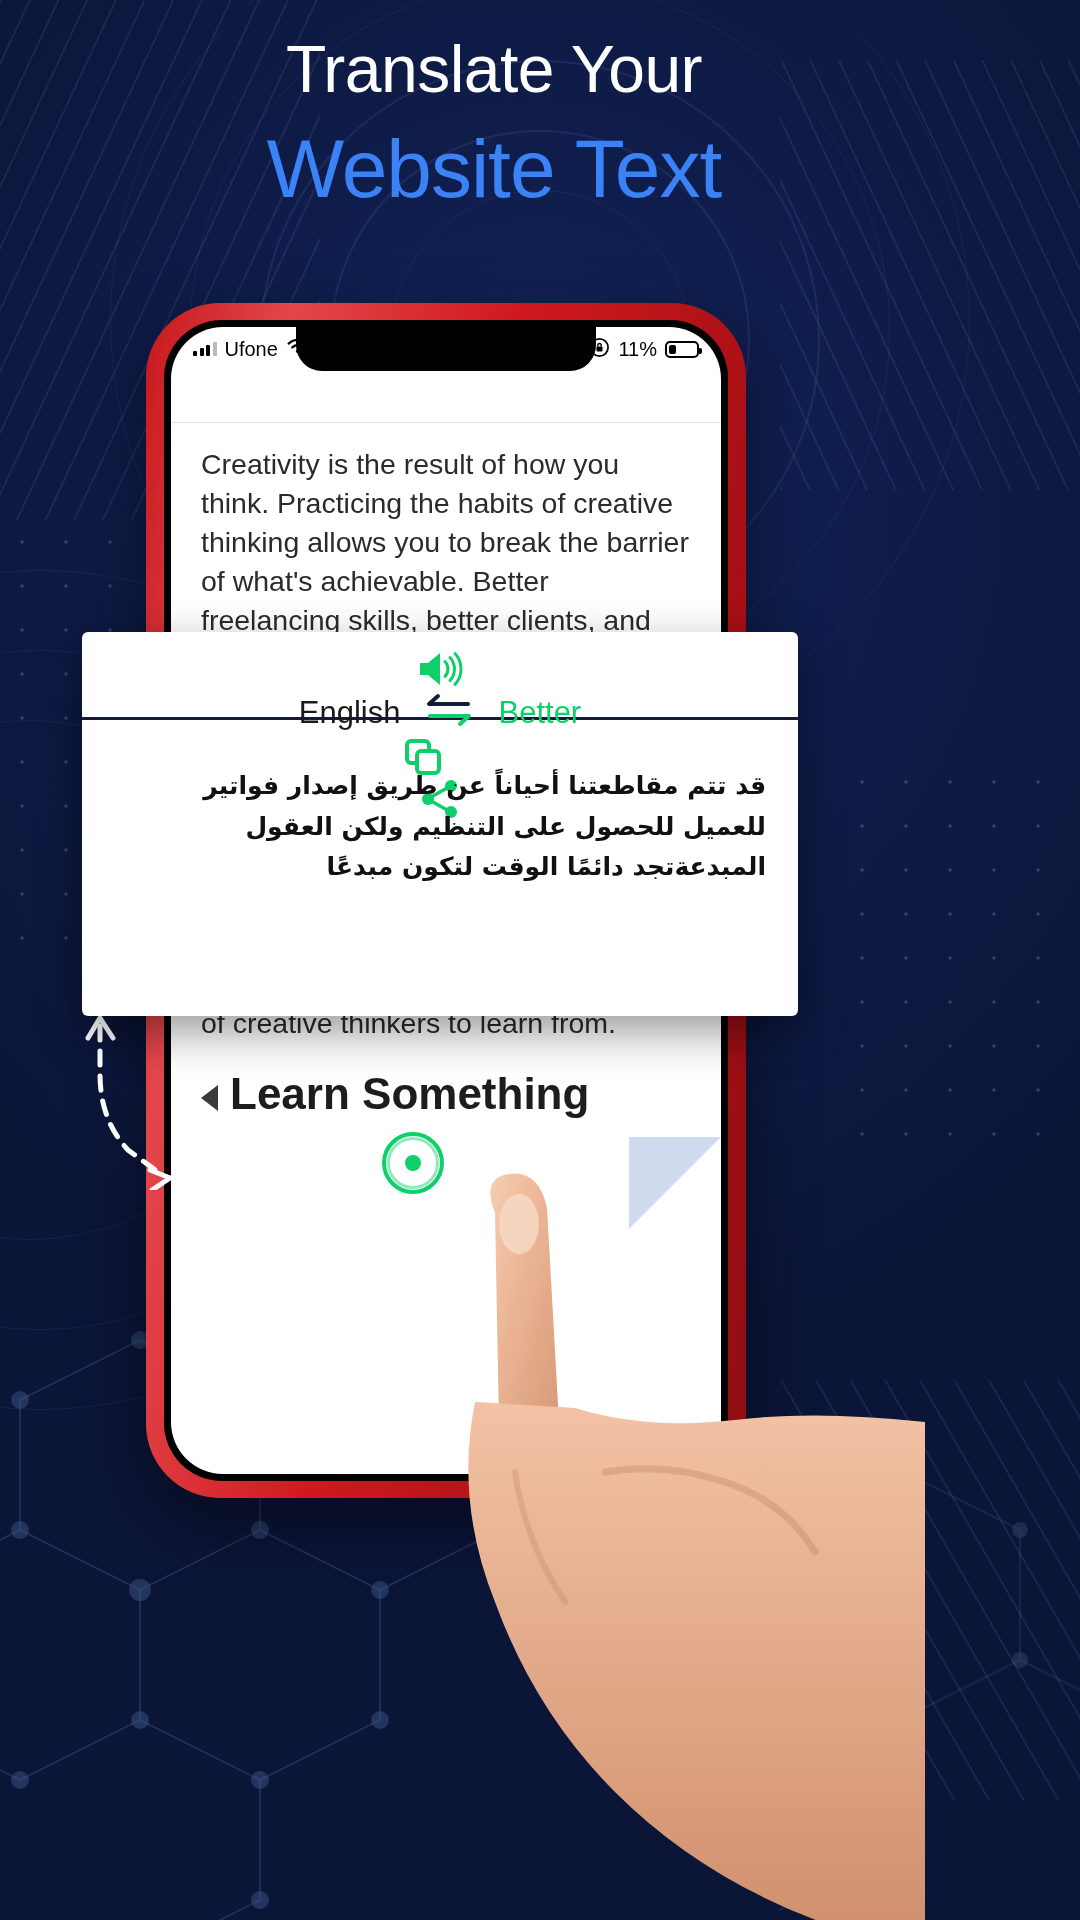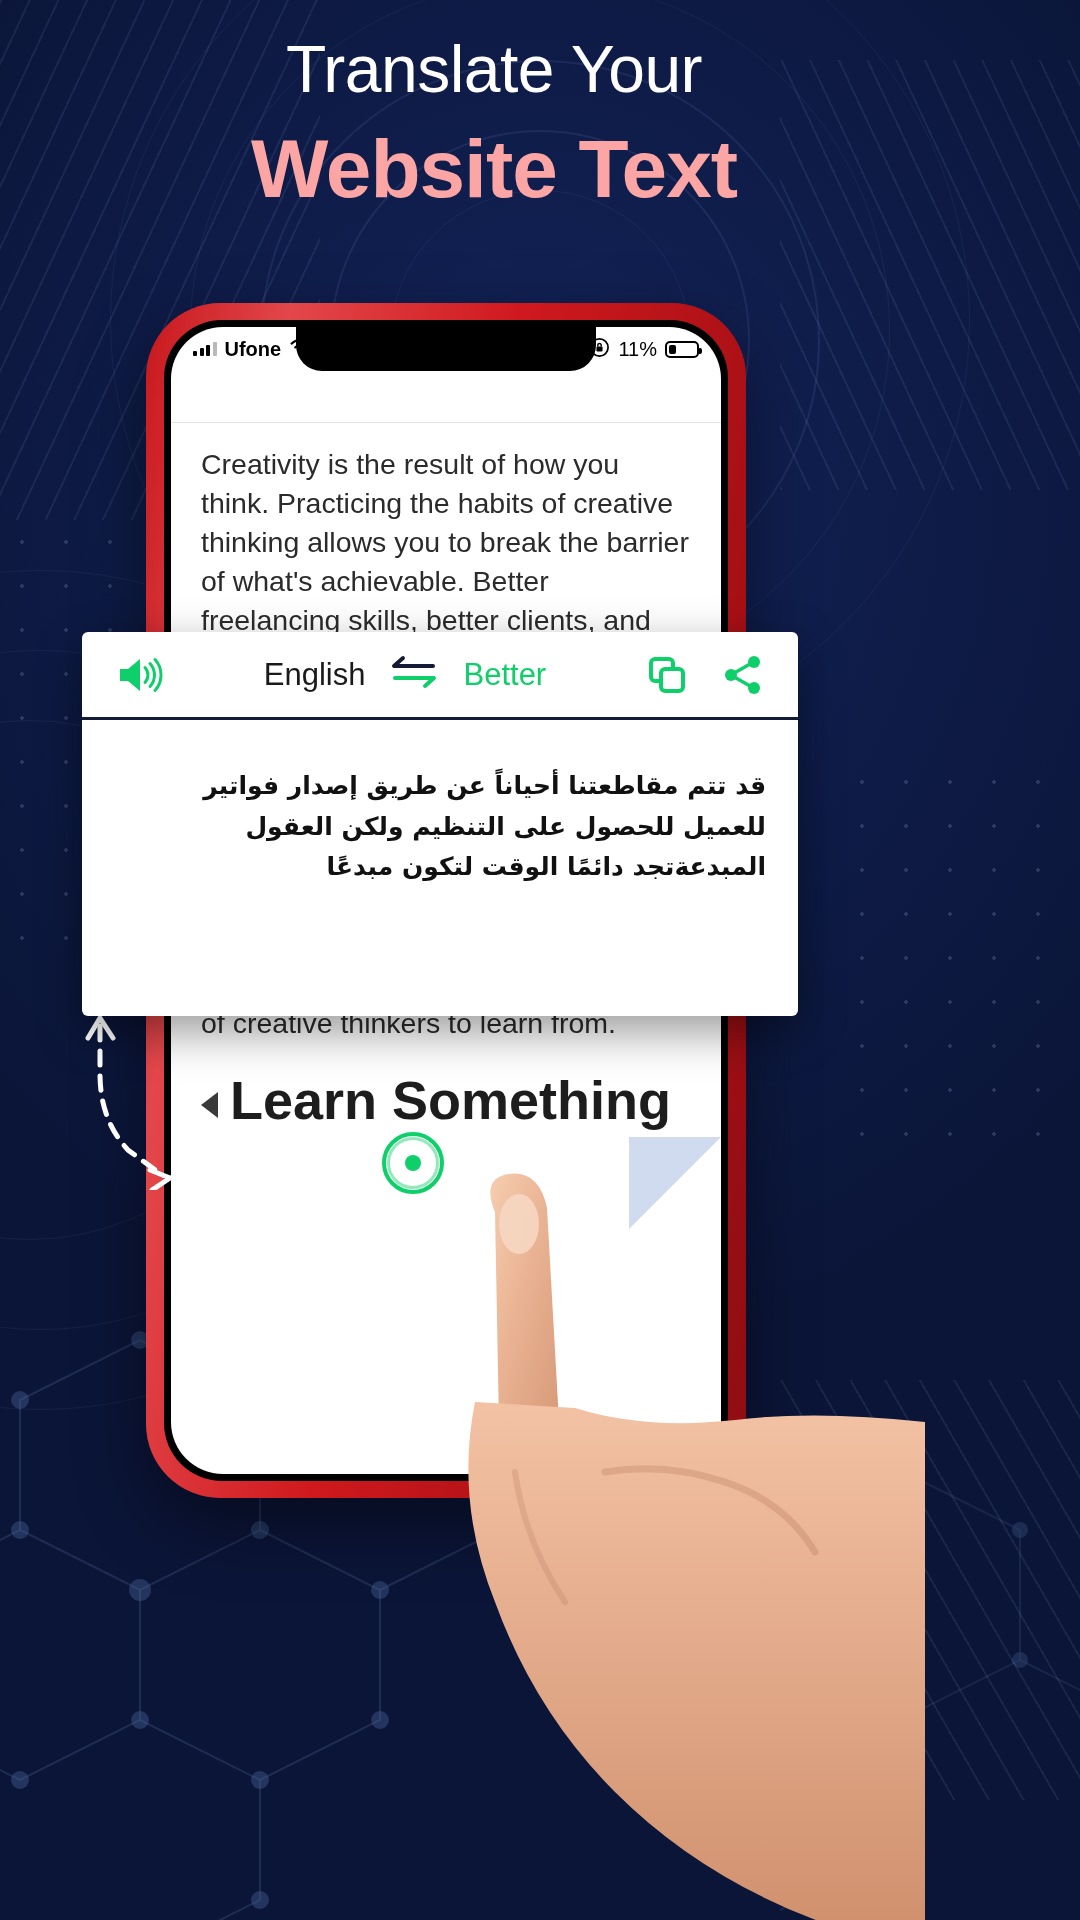--- a/index.html
+++ b/index.html
@@ -54,21 +54,21 @@
   
   #headline {
     position:absolute; top:34px; left:0; width:988px;
     text-align:center; z-index:20;
   }
   #headline .l1 {
     font-size:66px; font-weight:300; color:#ffffff; letter-spacing:-0.5px;
     line-height:1.08; display:block;
   }
   #headline .l2 {
-    font-size:82px; font-weight:bold; color:#fca5a5; letter-spacing:-1px;
+    font-size:82px; font-weight:normal; color:#3b82f6; letter-spacing:-1px;
     line-height:1.18; display:block; margin-top:16px;
   }
 
   
   #phone {
     position:absolute; left:146px; top:303px;
     width:600px; height:1195px;
     border-radius:74px;
     background:linear-gradient(100deg,#c7181d 0%,#e3474b 18%,#d0191e 46%,#a81015 78%,#8e0d11 100%);
     box-shadow:0 28px 70px rgba(0,0,0,0.45);
@@ -89,21 +89,21 @@
     border-bottom-left-radius:26px; border-bottom-right-radius:26px;
     z-index:6;
   }
   
   #statusbar {
     position:absolute; top:0; left:0; right:0; height:44px;
     display:flex; align-items:center; justify-content:space-between;
     padding:0 22px; z-index:5;
   }
   .sb-left, .sb-right { display:flex; align-items:center; gap:8px; }
-  .sb-carrier { font-size:20px; color:#000; font-weight:700; }
+  .sb-carrier { font-size:20px; color:#000; font-weight:400; }
   .bars { display:flex; align-items:flex-end; gap:2.5px; height:14px; }
   .bars i { display:block; width:4px; background:#000; border-radius:1px; }
   .bars i:nth-child(1){height:5px;}
   .bars i:nth-child(2){height:8px;}
   .bars i:nth-child(3){height:11px;}
   .bars i:nth-child(4){height:14px; background:#b9b9b9;}
   .sb-pct { font-size:20px; color:#000; font-weight:400; }
   .batt {
     width:34px; height:17px; border:2px solid #000; border-radius:5px;
     position:relative; padding:2px;
@@ -123,21 +123,21 @@
     position:absolute; top:96px; left:0; right:0; bottom:0;
     padding:22px 30px 0 30px;
   }
   #pagebody p {
     font-size:28.5px; line-height:1.37; color:#2b2b2b; margin-bottom:26px;
     font-family:"Liberation Sans", sans-serif;
   }
   .hl { background:#aac7ee; color:#2b2b2b; box-decoration-break:clone;
         -webkit-box-decoration-break:clone; padding:2px 0; }
   #learn {
-    font-size:54px; font-weight:bold; color:#1d1d1d; margin-top:18px;
+    font-size:44px; font-weight:bold; color:#1d1d1d; margin-top:18px;
   }
   .play-tri {
     display:inline-block; width:0;height:0;
     border-top:13px solid transparent; border-bottom:13px solid transparent;
     border-right:17px solid #3a3a3a; vertical-align:middle; margin-right:12px;
   }
   
   #fold {
     position:absolute; right:0; top:810px; width:0; height:0;
     border-left:92px solid rgba(170,190,225,0.55);
@@ -147,21 +147,21 @@
 
   
   #panel {
     position:absolute; left:82px; top:632px; width:716px; height:384px;
     background:#ffffff; border-radius:6px;
     box-shadow:0 16px 46px rgba(0,0,0,0.40);
     z-index:30; overflow:hidden;
   }
   #panel-head {
     height:88px; display:flex; align-items:center;
-    padding:0 34px; border-bottom:3px solid #131c36;
+    padding:16px 34px; border-bottom:3px solid #131c36;flex-direction:column;
   }
   #lang-wrap {
     flex:1; display:flex; align-items:center; justify-content:center; gap:22px;
   }
   .lang-src { font-size:31px; color:#1a1a1a; font-weight:400; }
   .lang-dst { font-size:31px; color:#0fcf6a; font-weight:400; }
   .icon-btn { display:flex; align-items:center; justify-content:center; }
   #panel-body {
     padding:46px 32px 20px 32px;
     direction:rtl; text-align:right;

